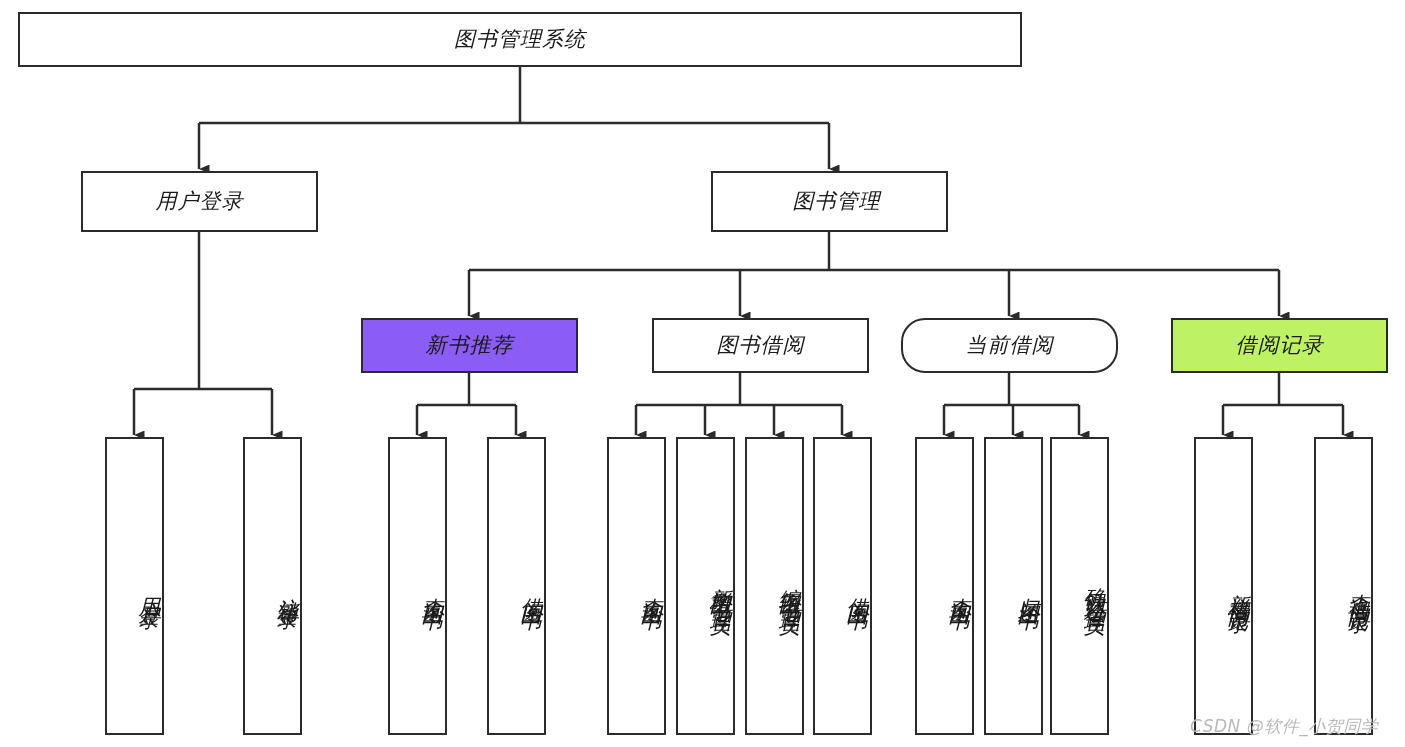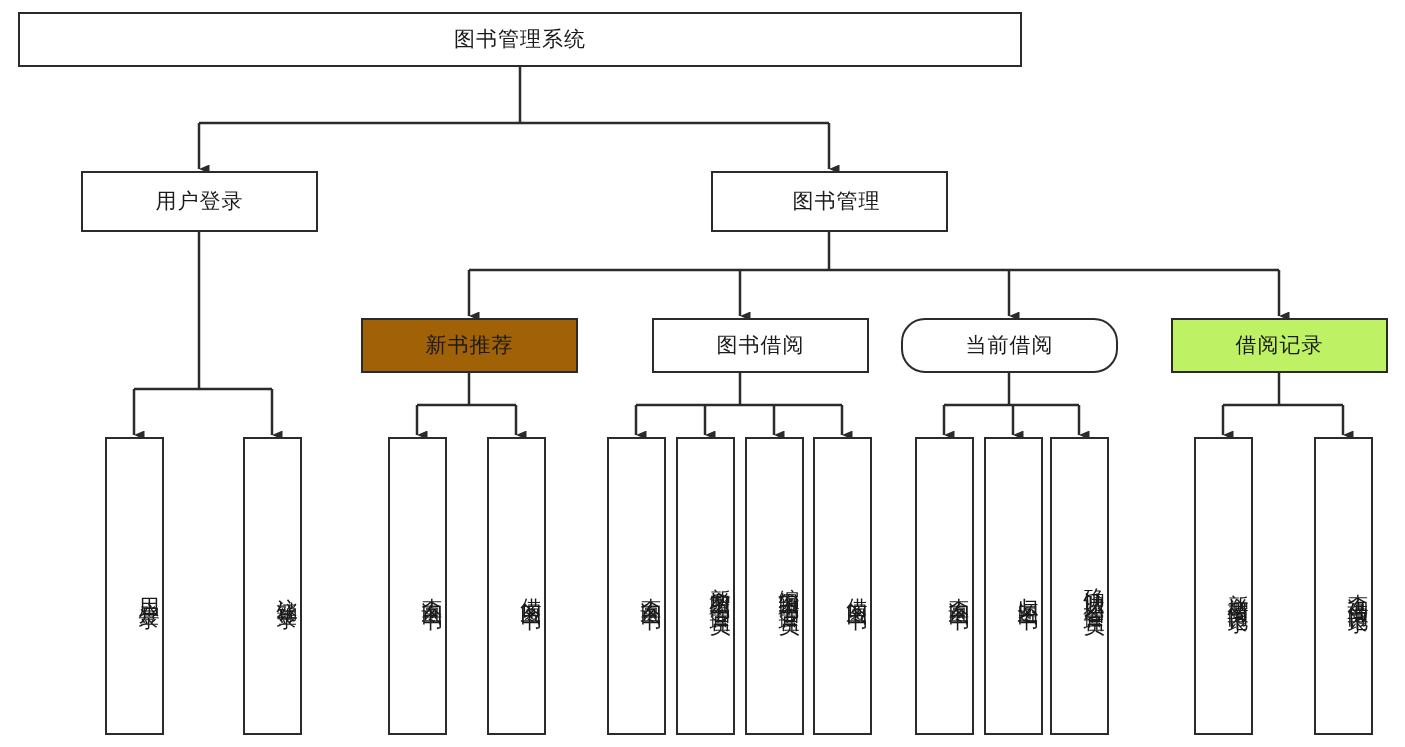--- a/index.html
+++ b/index.html
@@ -13,20 +13,21 @@
     position: relative;
     font-family: "DejaVu Sans", "Liberation Sans", sans-serif;
     overflow: hidden;
   }
   #diagram-root {
     position: absolute;
     left: 0;
     top: 0;
     width: 1405px;
     height: 747px;
+    font-style: italic;
   }
   svg.flow {
     position: absolute;
     left: 0;
     top: 0;
     width: 1405px;
     height: 747px;
     display: block;
   }
   .node-box {
@@ -120,21 +121,21 @@
   <div id="nodes-layer">
       <div class="node-box h" style="left: 18px; top: 12px; width: 1004px; height: 55px; border-color: rgb(43, 43, 43); background: rgb(255, 255, 255); color: rgb(26, 26, 26);">
         <span class="hlabel">图书管理系统</span>
       </div>
       <div class="node-box h" style="left: 81px; top: 171px; width: 237px; height: 61px; border-color: rgb(43, 43, 43); background: rgb(255, 255, 255); color: rgb(26, 26, 26);">
         <span class="hlabel">用户登录</span>
       </div>
       <div class="node-box h" style="left: 711px; top: 171px; width: 237px; height: 61px; border-color: rgb(43, 43, 43); background: rgb(255, 255, 255); color: rgb(26, 26, 26); padding-left: 14px;">
         <span class="hlabel">图书管理</span>
       </div>
-      <div class="node-box h" style="left: 361px; top: 318px; width: 217px; height: 55px; border-color: rgb(43, 43, 43); background: #a16207; color: rgb(26, 26, 26);">
+      <div class="node-box h" style="left: 361px; top: 318px; width: 217px; height: 55px; border-color: rgb(43, 43, 43); background: #8b5cf6; color: rgb(26, 26, 26);">
         <span class="hlabel">新书推荐</span>
       </div>
       <div class="node-box h" style="left: 652px; top: 318px; width: 217px; height: 55px; border-color: rgb(43, 43, 43); background: rgb(255, 255, 255); color: rgb(26, 26, 26);">
         <span class="hlabel">图书借阅</span>
       </div>
       <div class="node-box h" style="left: 901px; top: 318px; width: 217px; height: 55px; border-color: rgb(43, 43, 43); background: rgb(255, 255, 255); color: rgb(26, 26, 26); border-radius: 24px;">
         <span class="hlabel">当前借阅</span>
       </div>
       <div class="node-box h" style="left: 1171px; top: 318px; width: 217px; height: 55px; border-color: rgb(43, 43, 43); background: #bef264; color: rgb(26, 26, 26);">
         <span class="hlabel">借阅记录</span>
@@ -173,14 +174,15 @@
         <span class="vlabel">确认归还（管理员）</span>
       </div>
       <div class="node-box v" style="left: 1194px; top: 437px; width: 59px; height: 298px; border-color: rgb(43, 43, 43); background: rgb(255, 255, 255); color: rgb(26, 26, 26);">
         <span class="vlabel">新增借阅记录</span>
       </div>
       <div class="node-box v" style="left: 1314px; top: 437px; width: 59px; height: 298px; border-color: rgb(43, 43, 43); background: rgb(255, 255, 255); color: rgb(26, 26, 26);">
         <span class="vlabel">查询借阅记录</span>
       </div>
     </div>
 
+  <div class="watermark" style="left: 1190px; top: 715px; color: rgb(185, 185, 185);">CSDN @软件_小贺同学</div>
 
 </div>
 
 </body></html>

